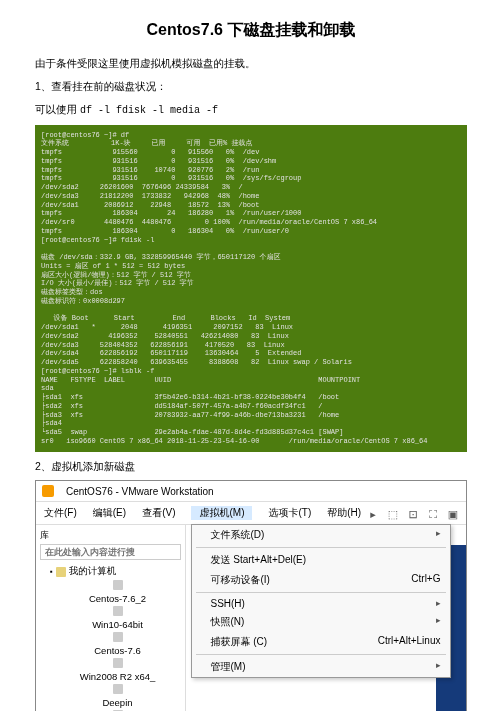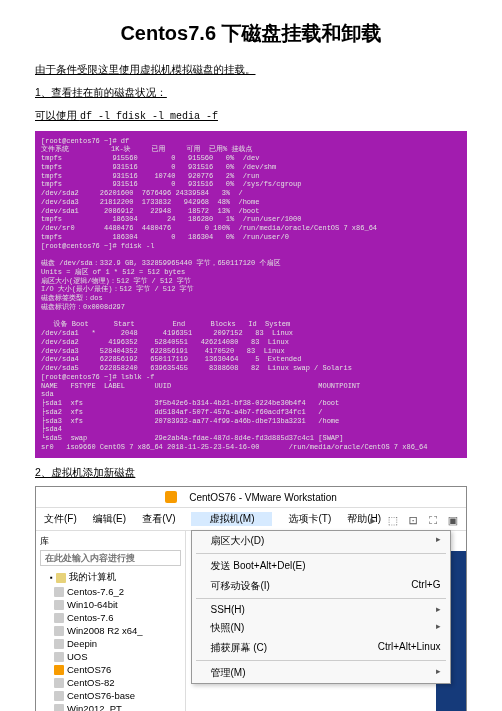--- a/index.html
+++ b/index.html
@@ -1,36 +1,36 @@
 <!DOCTYPE html>
 <html><head>
 <meta charset="utf-8">
 <style>
 * { margin:0; padding:0; box-sizing:border-box; font-family:"Microsoft YaHei","SimSun",sans-serif; }
 body { background:#fff; width:502px; }
 .doc { padding:12px 35px 20px; }
-h1 { text-align:center; font-size:20px; font-weight:bold; margin:8px 0 14px; }
-.para { font-size:10.5px; line-height:1.6; margin-bottom:6px;text-decoration:underline; }
+h1 { text-align:center; font-size:16px; font-weight:bold; margin:8px 0 14px; }
+.para { font-size:10.5px; line-height:1.6; margin-bottom:6px; }
 .cmd { font-family:"Courier New",monospace; font-size:10px; }
-.term { background:#a21caf; color:#e0e0e0; font-family:"Courier New",monospace; font-size:7px; line-height:1.25; padding:6px; white-space:pre; overflow:hidden; margin:4px 0 6px; }
+.term { background:#4d7c0f; color:#e0e0e0; font-family:"Courier New",monospace; font-size:7px; line-height:1.25; padding:6px; white-space:pre; overflow:hidden; margin:4px 0 6px; }
 
 .vmwin { border:1px solid #888; margin-top:4px; background:#fff; font-size:10px; }
-.vmtitle { background:#fff; padding:4px 6px; border-bottom:1px solid #ddd; display:flex; align-items:center; gap:12px; font-size:10px;justify-content:center; }
+.vmtitle { background:#fff; padding:4px 6px; border-bottom:1px solid #ddd; display:flex; align-items:center; gap:12px; font-size:10px; }
 .vmicon { width:12px; height:12px; background:#f79b00; display:inline-block; border-radius:2px; }
 .vmmenu { display:flex; gap:16px; padding:4px 8px 4px; font-size:10px; border-bottom:1px solid #ddd; position:relative; }
 .mitem { cursor:default; }
-.mitem.sel { background:#d6eaff; padding:0 18px;text-align:center; }
+.mitem.sel { background:#d6eaff; padding:0 8px;text-align:center; }
 .toolbar { display:flex; gap:6px; padding:2px 0 0 200px; position:absolute; right:6px; top:3px; font-size:11px; color:#555; }
 .tb { width:14px; height:14px; display:inline-flex; align-items:center; justify-content:center; }
 
 .vmbody { display:flex; height:320px; }
 .sidebar { width:150px; border-right:1px solid #ddd; padding:4px; font-size:9.5px; }
 .search { width:100%; padding:2px 4px; font-size:9px; color:#888; border:1px solid #ccc; margin-bottom:4px;font-weight:bold; }
 .tree .node { padding:1px 0 1px 10px; cursor:default; display:flex; align-items:center; gap:3px; }
-.tree .sub { padding-left:14px; }
+.tree .sub { padding-left:14px;flex-direction:column; }
 .vmico { width:10px; height:10px; background:#ccc; display:inline-block; border-radius:1px; }
 .vmico.orange { background:#f79b00; }
 .vmico.folder { background:#e7d27a; }
 
 .dropdown { position:absolute; left:0; top:18px; background:#f8f8f8; border:1px solid #999; box-shadow:2px 2px 4px rgba(0,0,0,.2); width:260px; font-size:10px; z-index:10; }
 .dd-row { display:flex; justify-content:space-between; padding:3px 10px 3px 18px; cursor:default; }
 .dd-row.arrow::after { content:"▸"; color:#555; font-size:9px; }
 .dd-sep { height:1px; background:#ccc; margin:2px 4px; }
 .vmcontent { flex:1; background:#fff; position:relative; }
 .bluebar { position:absolute; right:0; top:20px; width:30px; bottom:0; background:#153a7a; }
@@ -89,25 +89,25 @@
       <span>CentOS76 - VMware Workstation</span>
     </div>
     <div class="vmmenu">
       <span class="mitem">文件(F)</span>
       <span class="mitem">编辑(E)</span>
       <span class="mitem">查看(V)</span>
       <span class="mitem sel" style="position:relative">
         <span>虚拟机(M)</span>
         <div class="dropdown" id="dd">
             <div class="dd-row arrow">
-              <span>扇区大小(D)</span>
+              <span>文件系统(D)</span>
             </div>
             <div class="dd-sep"></div>
             <div class="dd-row">
-              <span>发送 Boot+Alt+Del(E)</span>
+              <span>发送 Start+Alt+Del(E)</span>
             </div>
             <div class="dd-row">
               <span>可移动设备(I)</span>
               <span>Ctrl+G</span>
             </div>
             <div class="dd-sep"></div>
             <div class="dd-row arrow">
               <span>SSH(H)</span>
             </div>
             <div class="dd-row arrow">

